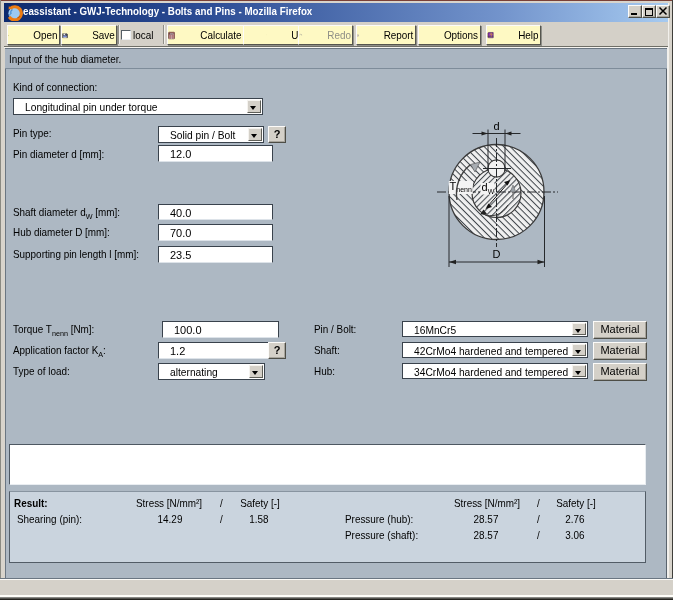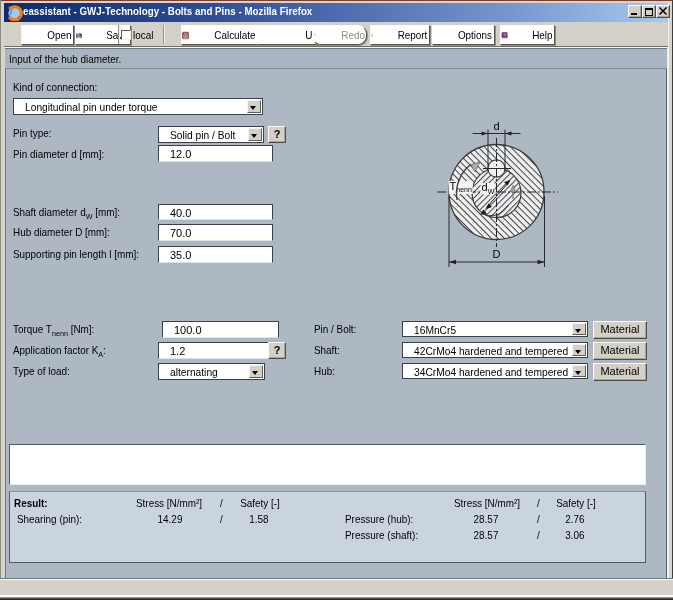--- a/index.html
+++ b/index.html
@@ -14,24 +14,24 @@
 .combo{position:absolute;background:#fff;font-size:11px;color:#000;line-height:14px;
   border:1px solid #39424c;padding:1px 0 0 11px;white-space:nowrap;overflow:hidden;}
 .carr{position:absolute;top:1px;right:1px;bottom:1px;width:12px;background:#d4d0c8;
   border:1px solid;border-color:#f5f3ef #5f5f58 #5f5f58 #f5f3ef;}
 .carr:after{content:"";position:absolute;left:2px;top:5px;width:0;height:0;
   border:3px solid transparent;border-top:4px solid #000;}
 .btn3{position:absolute;background:#d4d0c8;border:1px solid;
   border-color:#fcfbf9 #4d4d46 #4d4d46 #fcfbf9;box-shadow:inset -1px -1px 0 #a8a59d;
   font-size:11px;color:#000;text-align:center;}
 .tbtn span{display:inline-block;transform:scaleX(0.9);}
-.tbtn{position:absolute;top:25px;height:18px;background:#ffffff;
+.tbtn{position:absolute;top:25px;height:18px;background:#fef9c3;
   border:1px solid;border-color:#fcfbf9 #55554e #55554e #fcfbf9;
   box-shadow:1px 1px 0 #8f8f88;
-  font-size:11px;color:#000;display:flex;align-items:center;justify-content:center;gap:23px;margin-left:14px;}
+  font-size:11px;color:#000;display:flex;align-items:center;justify-content:center;gap:23px;}
 .ctr{text-align:center;}
 sub{font-size:8px;vertical-align:-3px;line-height:0;}
 </style>
 </head>
 <body>
 
 <div class="abs" style="left:0;top:0;width:673px;height:1px;background:#7a4036;"></div>
 <div class="abs" style="left:0;top:1px;width:673px;height:2px;background:#d8d4cc;"></div>
 <div class="abs" style="left:0;top:0;width:1px;height:600px;background:#8a8a82;"></div>
 <div class="abs" style="left:1px;top:1px;width:4px;height:598px;background:#d8d4cc;"></div>
@@ -108,21 +108,21 @@
     </svg>
  <span>Calculate</span>
   </div>
 <div class="tbtn" style="left:243px;width:50px;padding-left:22px;">
  <svg width="15" height="12" viewBox="0 0 15 12">
       <path d="M3.5 4.5 q4 -3.5 8 0 q1 1 1 2.5" fill="none" stroke="#111" stroke-width="1.6"></path>
       <path d="M1.5 5.5 l5 -1.8 l-1.6 4.4 z" fill="#111"></path>
     </svg>
  <span>Undo</span>
   </div>
-<div class="tbtn" style="left:298px;width:53px;color:#8d8d86;border-radius:9px;">
+<div class="tbtn" style="left:298px;width:53px;color:#8d8d86;">
  <svg width="15" height="12" viewBox="0 0 15 12">
       <path d="M11.5 4.5 q-4 -3.5 -8 0 q-1 1 -1 2.5" fill="none" stroke="#9a9a93" stroke-width="1.6"></path>
       <path d="M13.5 5.5 l-5 -1.8 l1.6 4.4 z" fill="#9a9a93"></path>
     </svg>
  <span>Redo</span>
   </div>
 <div class="tbtn" style="left:356px;width:58px;">
  <svg width="14" height="15" viewBox="0 0 14 15">
       <path d="M2 1.5 h9 v12 h-9 z" fill="#fff" stroke="#333" stroke-width="1"></path>
       <path d="M2 1.5 v12" stroke="#cc2222" stroke-width="1.2" stroke-dasharray="2 1.5"></path>
@@ -159,21 +159,21 @@
 <div class="lbl" style="left:13px;top:127px;">Pin type:</div>
 <div class="combo" style="left:158px;top:126px;width:106px;height:17px;box-sizing:border-box;"><span class="ct">Solid pin / Bolt</span><div class="carr"></div></div>
 <div class="btn3" style="left:268px;top:126px;width:16px;height:15px;font-weight:bold;line-height:15px;">?</div>
 <div class="lbl" style="left:13px;top:148px;">Pin diameter d [mm]:</div>
 <div class="inp" style="left:158px;top:145px;width:102px;height:14px;">12.0</div>
 <div class="lbl" style="left:13px;top:206px;">Shaft diameter d<sub>W</sub> [mm]:</div>
 <div class="inp" style="left:158px;top:204px;width:102px;height:13px;">40.0</div>
 <div class="lbl" style="left:13px;top:226px;">Hub diameter D [mm]:</div>
 <div class="inp" style="left:158px;top:224px;width:102px;height:14px;">70.0</div>
 <div class="lbl" style="left:13px;top:248px;">Supporting pin length l [mm]:</div>
-<div class="inp" style="left:158px;top:246px;width:102px;height:14px;">35.0</div>
+<div class="inp" style="left:158px;top:246px;width:102px;height:14px;">23.5</div>
 <svg class="abs" style="left:415px;top:105px;" width="165" height="175" viewBox="415 105 165 175">
 <defs>
 <pattern id="hHub" width="4.6" height="4.6" patternUnits="userSpaceOnUse" patternTransform="rotate(45)">
   <rect width="4.6" height="4.6" fill="#f0f0f0"></rect>
         <rect width="4.6" height="1" fill="#3c4248"></rect>
 </pattern>
 <pattern id="hShaft" width="4.2" height="4.2" patternUnits="userSpaceOnUse" patternTransform="rotate(-45)">
   <rect width="4.2" height="4.2" fill="#f0f0f0"></rect>
         <rect width="4.2" height="1" fill="#3c4248"></rect>
 </pattern>

